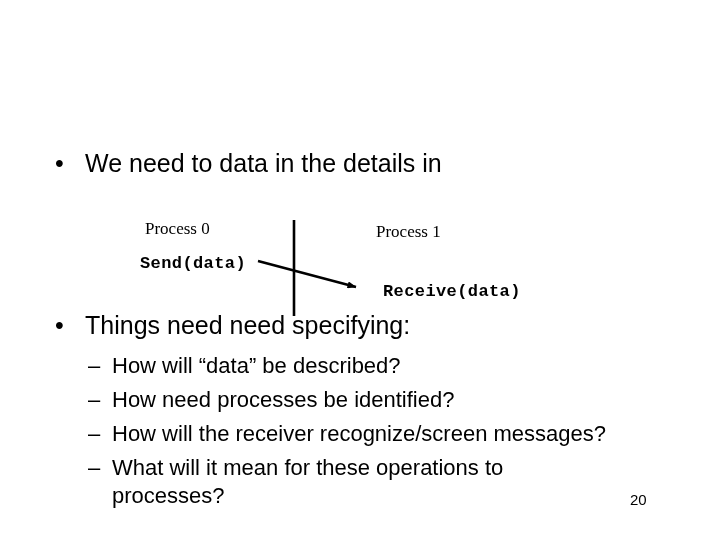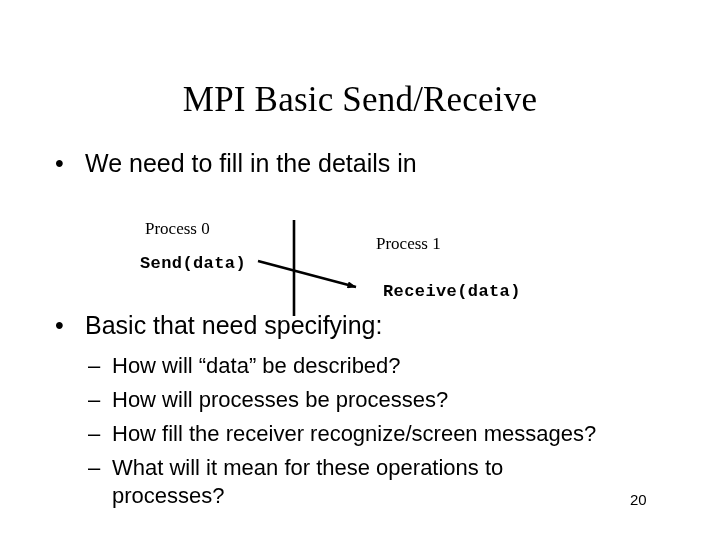--- a/index.html
+++ b/index.html
@@ -90,21 +90,21 @@
     height: 120px;
   }
   .proc-label {
     position: absolute;
     font-family: "Liberation Serif", serif;
     font-size: 17px;
     line-height: 20px;
     white-space: nowrap;
   }
   #proc0 { left: 145px; top: 13px; }
-  #proc1 { left: 376px; top: 16px; margin-top: 12px; }
+  #proc1 { left: 376px; top: 16px; }
 
   .code-label {
     position: absolute;
     font-family: "Liberation Mono", monospace;
     font-size: 17px;
     line-height: 20px;
     font-weight: bold;
     white-space: nowrap;
     letter-spacing: 0.4px;
   }
@@ -127,25 +127,24 @@
     font-family: "Liberation Sans", sans-serif;
     font-size: 15px;
     line-height: 16px;
   }
 </style>
 </head>
 <body>
 
 <div id="slide">
 
-  <h1 id="slide-title">MPI Basic Send/Receive</h1>
 
   <div class="bullet-l1" id="b1">
     <span class="marker">•</span>
-    <span class="btext">We need to fill in the details in</span>
+    <span class="btext">We need to data in the details in</span>
   </div>
 
   <div id="diagram">
 
     <span class="proc-label" id="proc0">Process 0</span>
 
     <span class="proc-label" id="proc1">Process 1</span>
 
     <span class="code-label" id="receive-label">Receive(data)</span>
 
@@ -157,36 +156,36 @@
           <polygon points="0 0, 9 3.5, 0 7" fill="#000000"></polygon>
         </marker>
       </defs>
       <line x1="294" y1="14" x2="294" y2="110" stroke="#000000" stroke-width="2.6"></line>
       <line x1="258" y1="55" x2="356" y2="81" stroke="#000000" stroke-width="2.6" marker-end="url(#arrowhead)"></line>
     </svg>
   </div>
 
   <div class="bullet-l1" id="b2">
     <span class="marker">•</span>
-    <span class="btext">Basic that need specifying:</span>
+    <span class="btext">Things need need specifying:</span>
   </div>
 
   <div class="bullet-l2" id="sb1">
     <span class="marker">–</span>
     <span class="btext">How will “data” be described?</span>
   </div>
 
   <div class="bullet-l2" id="sb2">
     <span class="marker">–</span>
-    <span class="btext">How will processes be processes?</span>
+    <span class="btext">How need processes be identified?</span>
   </div>
 
   <div class="bullet-l2" id="sb3">
     <span class="marker">–</span>
-    <span class="btext">How fill the receiver recognize/screen messages?</span>
+    <span class="btext">How will the receiver recognize/screen messages?</span>
   </div>
 
   <div class="bullet-l2" id="sb4">
     <span class="marker">–</span>
     <span class="btext">What will it mean for these operations to processes?</span>
   </div>
 
   <div id="page-number">20</div>
 
 </div>

